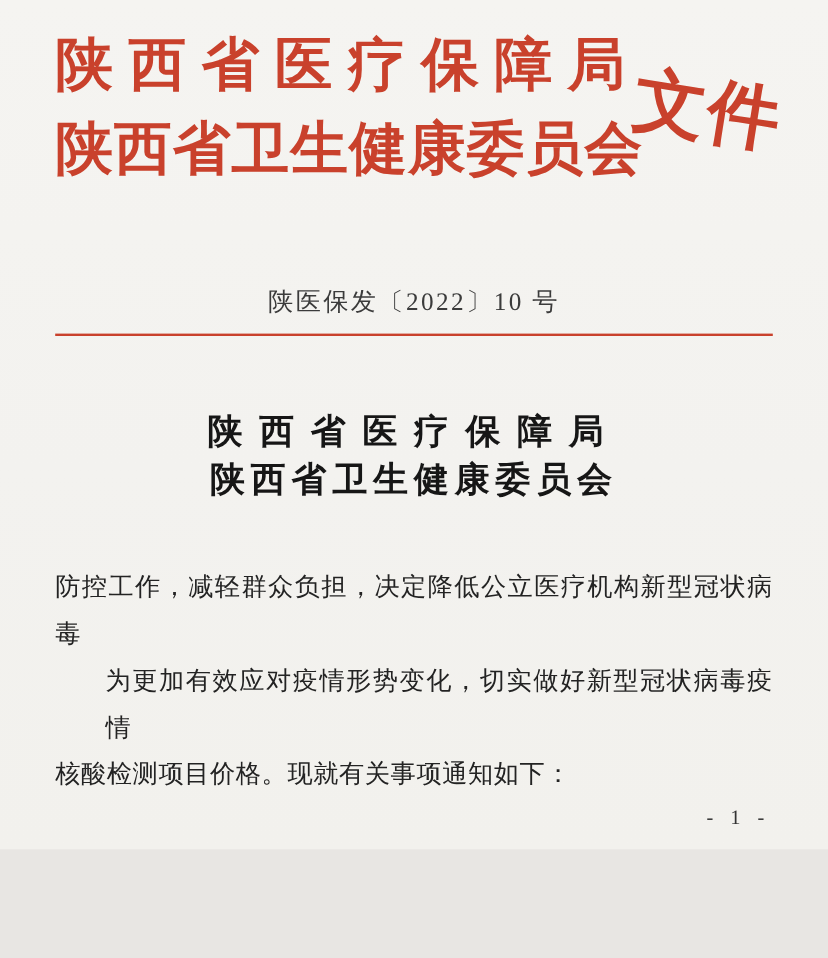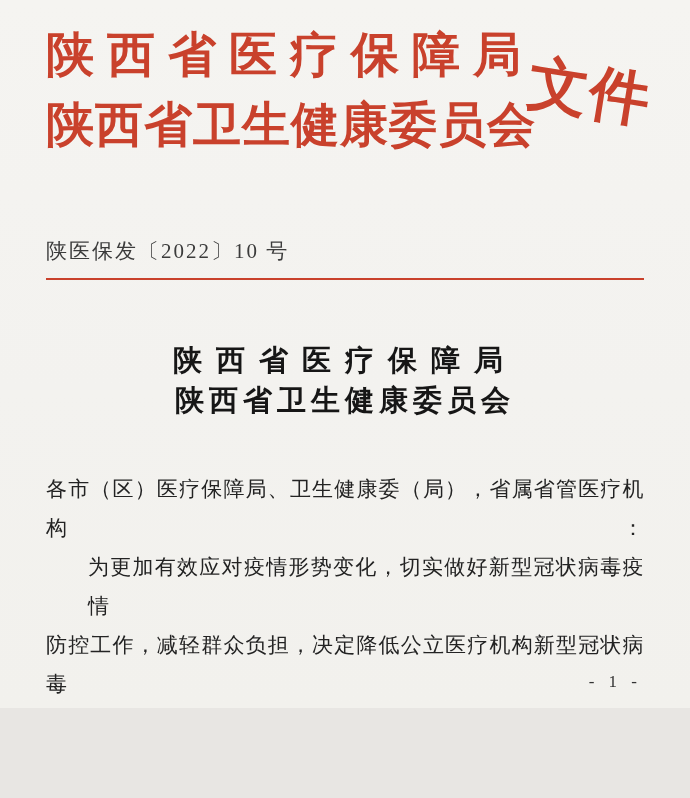--- a/index.html
+++ b/index.html
@@ -43,20 +43,21 @@
     font-weight: bold;
     line-height: 60px;
     letter-spacing: 2px;
     transform: rotate(9deg);
     transform-origin: center;
   }
 
   
   .doc-number {
     margin-top: 78px;
+    text-align: center;
     font-size: 21px;
     letter-spacing: 2px;
     color: #3b3b3b;
     line-height: 26px;
   }
   .red-rule {
     height: 2px;
     margin-top: 14px;
     border: none;
   }
@@ -117,22 +118,21 @@
   <div class="doc-number">陕医保发〔2022〕10 号</div>
 
   <hr class="red-rule accent-bg" style="background: rgb(201, 65, 44);">
 
   <div class="title-block">
     <div class="title-line sp-wide">陕西省医疗保障局</div>
     <div class="title-line sp-med">陕西省卫生健康委员会</div>
   </div>
 
   <div class="body-block">
-    <div class="body-line fill">各市（区）医疗保障局、卫生健康委（局），省属省管医疗机构：</div>
+    <div class="body-line fill">防控工作，减轻群众负担，决定降低公立医疗机构新型冠状病毒</div>
     <div class="body-line fill indent">为更加有效应对疫情形势变化，切实做好新型冠状病毒疫情</div>
-    <div class="body-line fill">防控工作，减轻群众负担，决定降低公立医疗机构新型冠状病毒</div>
     <div class="body-line">核酸检测项目价格。现就有关事项通知如下：</div>
 
   </div>
 
   <div class="page-number">- 1 -</div>
 
 </div>
 
 </body></html>

